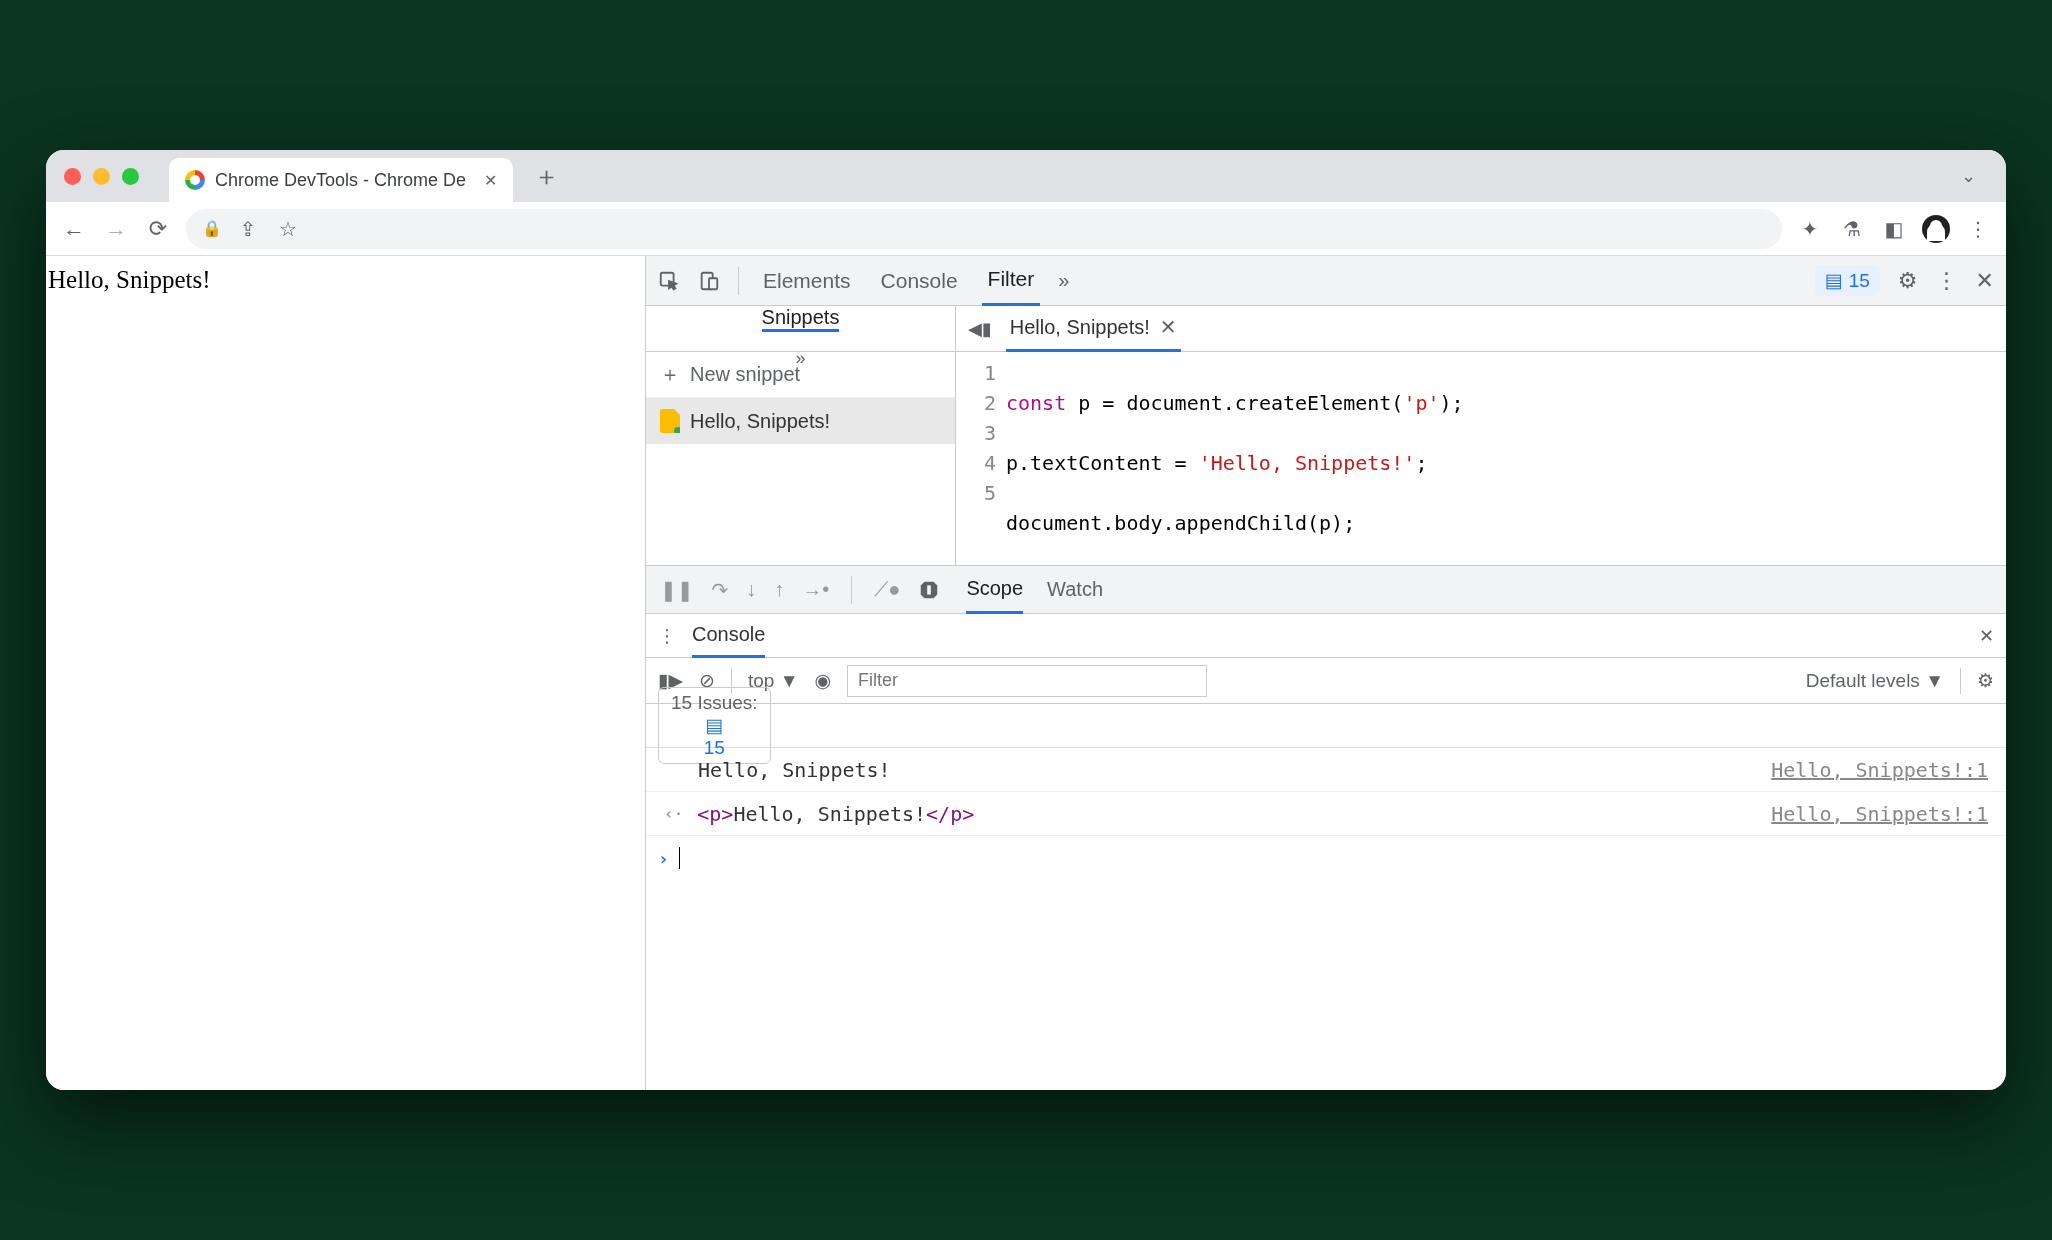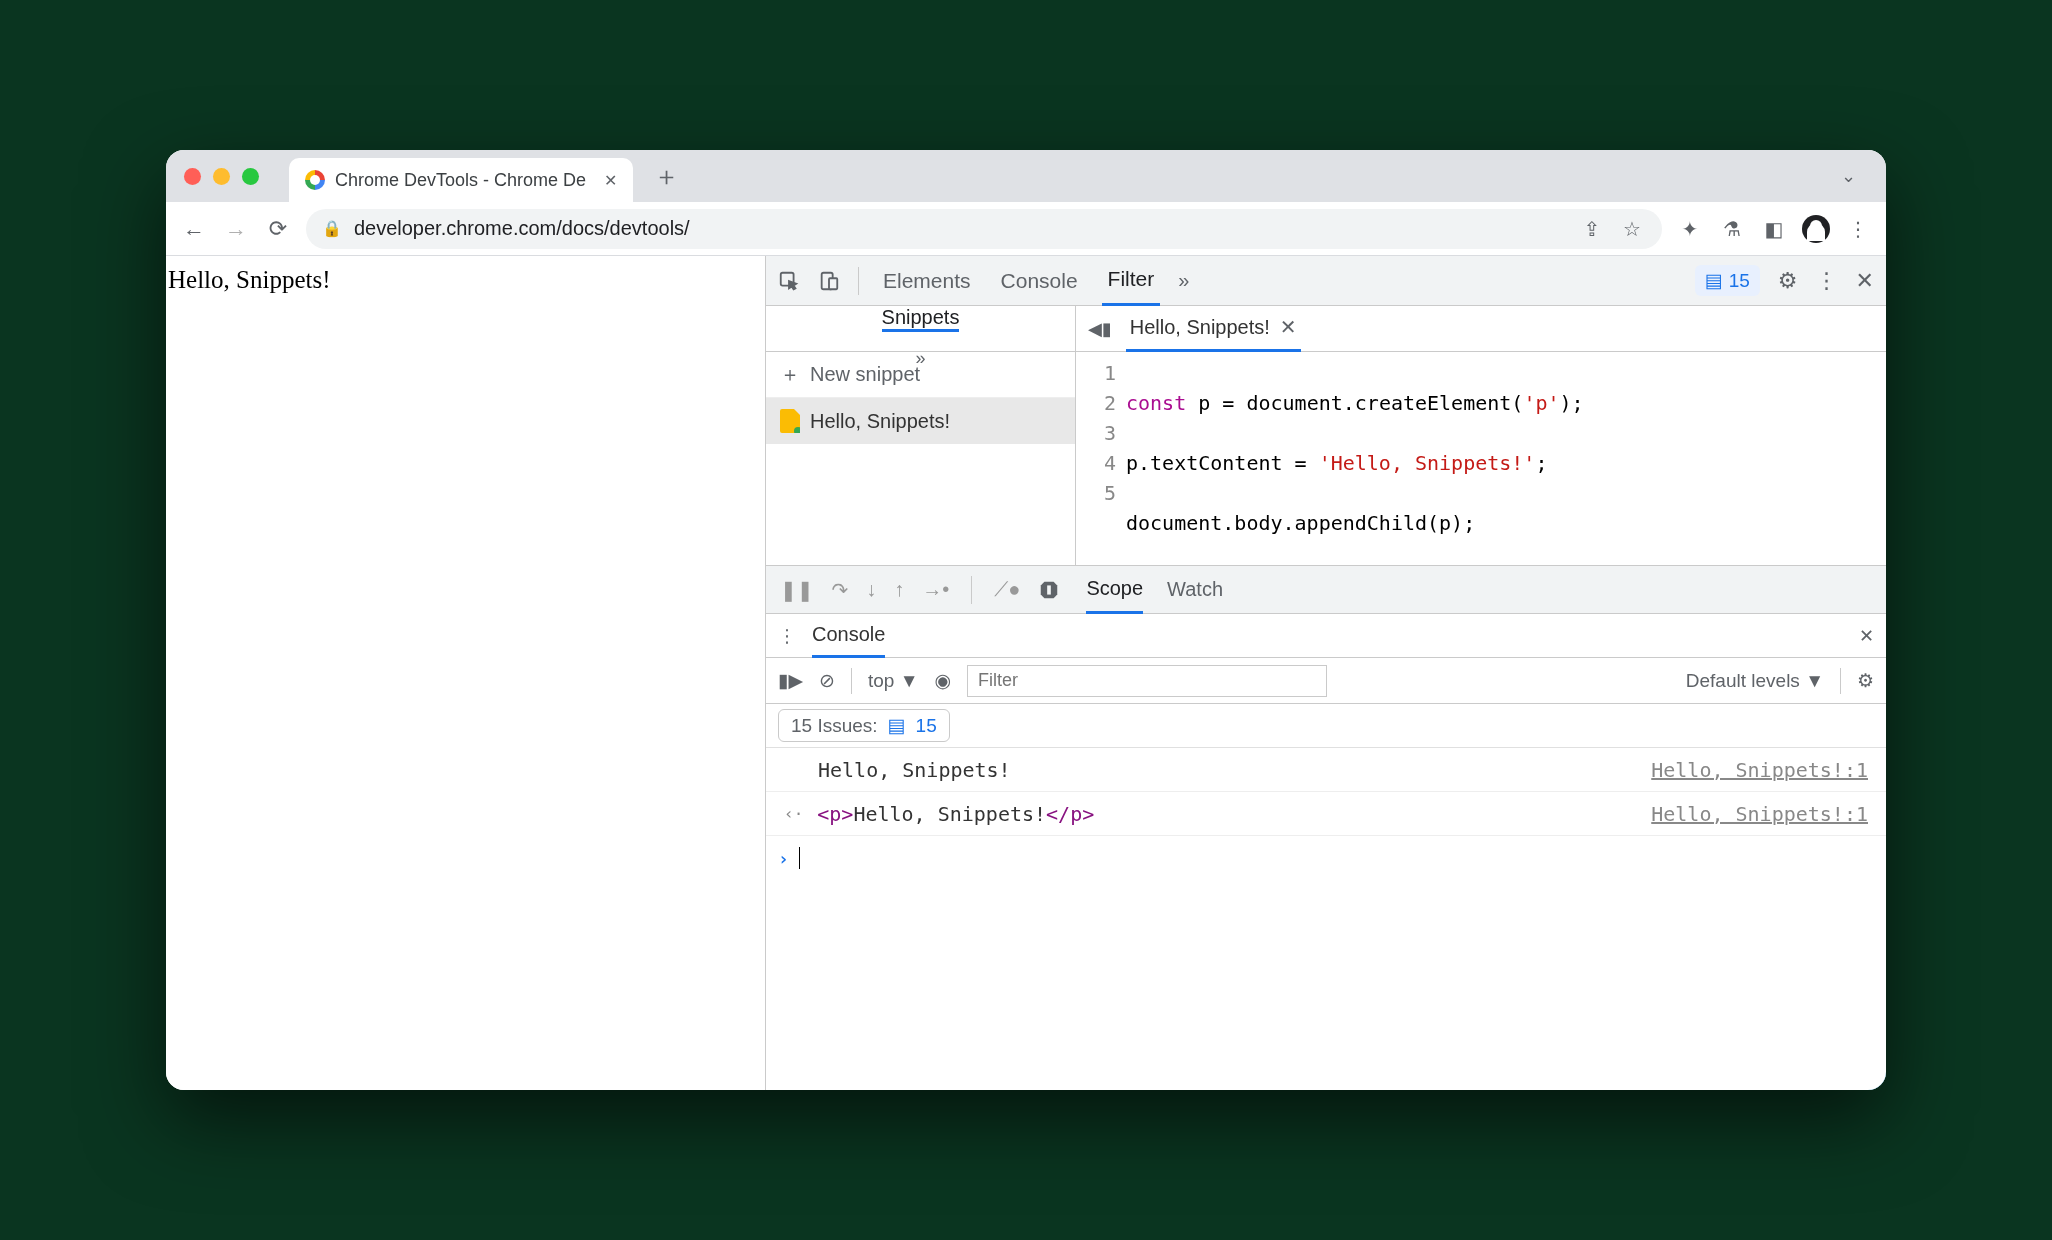--- a/index.html
+++ b/index.html
@@ -6,21 +6,21 @@
   body {
     background: #0a3520;
     font-family: -apple-system, BlinkMacSystemFont, "Segoe UI", Arial, sans-serif;
     width: 2052px;
     height: 1240px;
     display: flex;
     align-items: center;
     justify-content: center;
   }
   .window {
-    width: 1720px;
+    width: 1960px;
     height: 940px;
     background: #fff;
     border-radius: 18px;
     box-shadow: 0 30px 80px rgba(0,0,0,0.6);
     overflow: hidden;
     display: flex;
     flex-direction: column;
   }
   
   .tab-bar {
@@ -133,21 +133,21 @@
   
   .console-drawer { flex:1; display:flex; flex-direction:column; background:#fff;}
   .drawer-tabs { height:44px; border-bottom:1px solid #cacaca; display:flex; align-items:center; padding:0 12px; gap:16px;}
   .drawer-tabs .ctab { font-size:20px; border-bottom:3px solid #1a73e8; height:44px; display:flex; align-items:center;}
   .drawer-tabs .flex{flex:1;}
   .console-toolbar { height:46px; border-bottom:1px solid #cacaca; display:flex; align-items:center; padding:0 12px; gap:16px; font-size:19px; color:#5f6368;}
   .console-toolbar .sep { width:1px; height:26px; background:#cacaca;}
   .filter-input { width:360px; height:32px; border:1px solid #cacaca; padding:0 10px; font-size:18px;}
   .console-toolbar .flex{flex:1;}
   .issues-row { height:44px; border-bottom:1px solid #e0e0e0; display:flex; align-items:center; padding:0 12px;}
-  .issues-chip { border:1px solid #cacaca; border-radius:6px; padding:4px 12px; display:flex; align-items:center; gap:10px; font-size:19px; color:#5f6368;}
+  .issues-chip { border:1px solid #cacaca; border-radius:6px; padding:4px 12px; display:flex; align-items:center; font-size:19px; color:#5f6368;flex-direction:column;}
   .msg-row { min-height:44px; border-bottom:1px solid #eee; display:flex; align-items:center; padding:0 18px; font-family: Menlo, monospace; font-size:20px; gap:14px;}
   .msg-row .src { margin-left:auto; color:#888; text-decoration:underline; cursor:pointer;}
   .msg-row .tag { color:#881280;}
   .msg-row .caret { color:#888; font-size:16px;}
   .prompt-row { height:44px; display:flex; align-items:center; padding:0 12px; gap:10px; font-family:Menlo,monospace;}
   .prompt-row .prompt { color:#1a73e8; font-weight:bold;}
   .cursor { width:1px; height:22px; background:#000; display:inline-block;}
   svg { display:block; }
 </style>
 </head>
@@ -170,21 +170,20 @@
     <div class="spacer"></div>
     <span class="chevron-down">⌄</span>
   </div>
 
   <div class="toolbar">
     <span class="nav-icon">←</span>
     <span class="nav-icon dis">→</span>
     <span class="nav-icon">⟳</span>
     <div class="omnibox">
       <span class="lock-icon">🔒</span>
-      <span class="url">developer.chrome.com/docs/devtools/</span>
       <span class="ext-icon">⇪</span>
       <span class="ext-icon">☆</span>
     </div>
     <span class="ext-icon">✦</span>
     <span class="ext-icon">⚗</span>
     <span class="ext-icon">◧</span>
     <div class="avatar"></div>
     <span class="ext-icon">⋮</span>
   </div>
 

